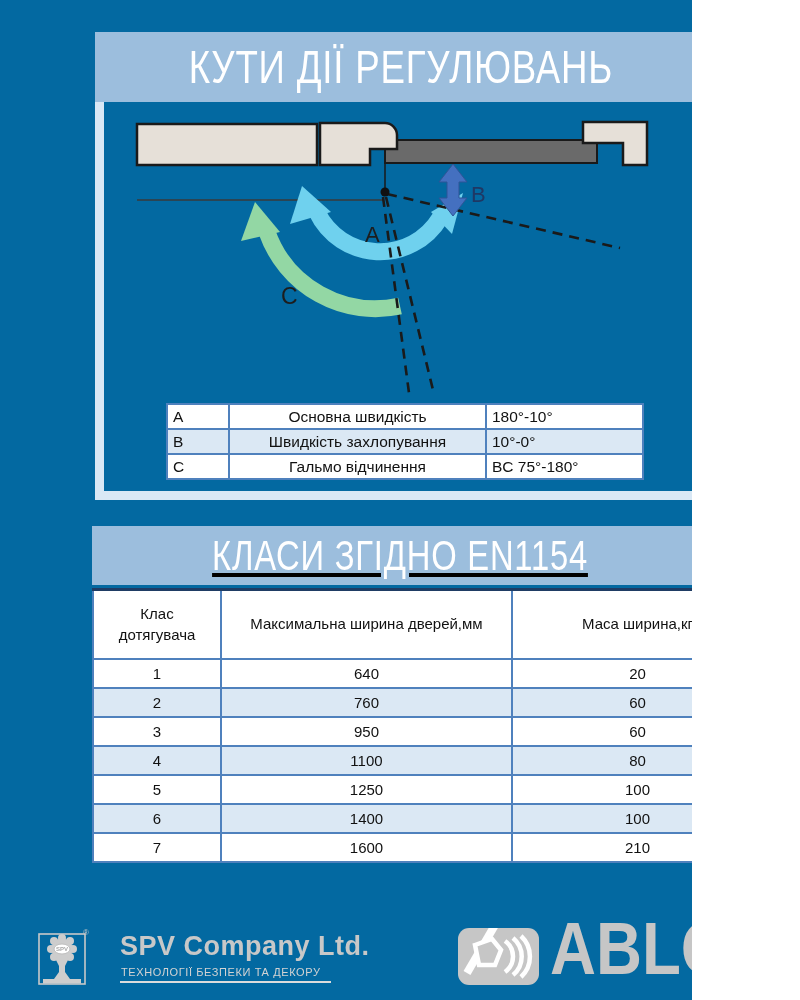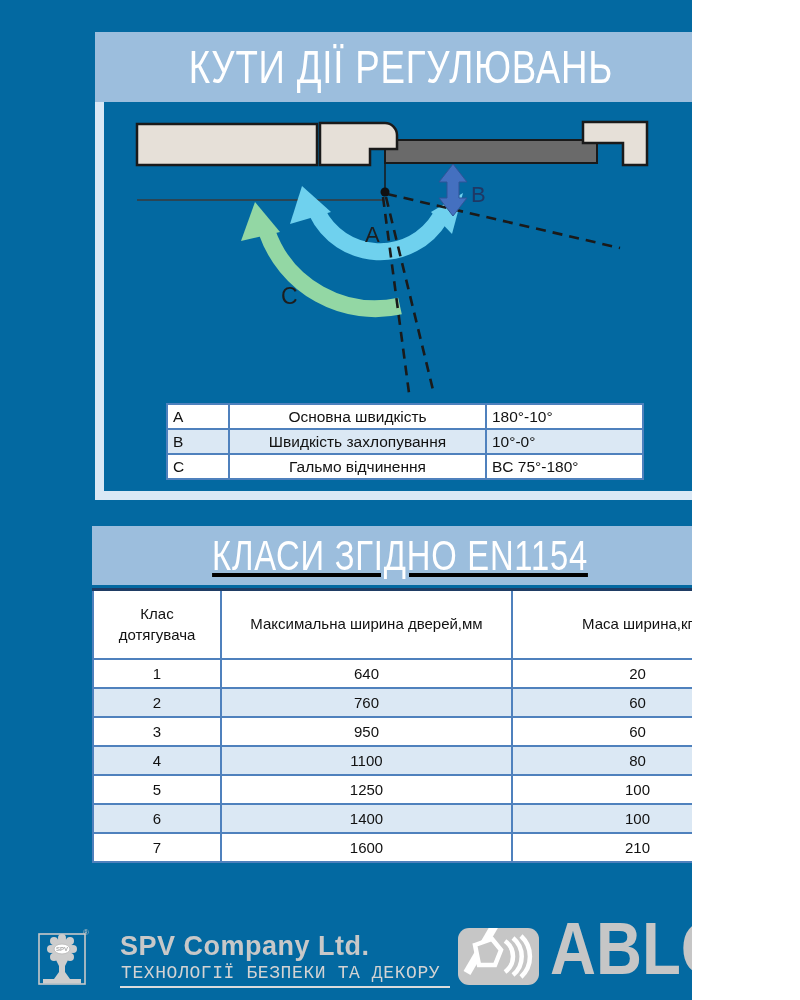--- a/index.html
+++ b/index.html
@@ -55,22 +55,22 @@
 
   
   .footer { position:absolute; left:0; top:918px; width:800px; height:80px; }
   .spv-emblem { position:absolute; left:36px; top:7px; overflow:visible; }
   .spv-text { position:absolute; left:96px; top:14px;margin-left:24px; }
   .spv-name {
     font-size:27px; font-weight:bold; color:#c8c8c8; letter-spacing:0.5px;
     line-height:1.1; white-space:nowrap;
   }
   .spv-tagline {
-    font-size:18px; color:#d3d3d3; letter-spacing:0.6px; white-space:nowrap;
-    padding:1px 10px 3px 1px; border-bottom:2px solid #dcdcdc; display:inline-block;font-family:Liberation Mono, monospace;
+    font-size:11px; color:#d3d3d3; letter-spacing:0.6px; white-space:nowrap;
+    padding:1px 10px 3px 1px; border-bottom:2px solid #dcdcdc; display:inline-block;
   }
   .abloy { position:absolute; left:458px; top:8px; height:60px; }
   .abloy-emblem { position:absolute; left:0; top:2px; }
   .abloy-word {
     position:absolute; left:92px; top:-14px; font-size:74px; font-weight:bold;
     color:#c6c6c6; letter-spacing:0px; line-height:1;
     transform:scaleX(0.86); transform-origin:left;
     white-space:nowrap;
   }
   .abloy-reg { position:absolute; left:318px; top:-2px; font-size:17px; color:#c6c6c6; font-weight:normal; }

